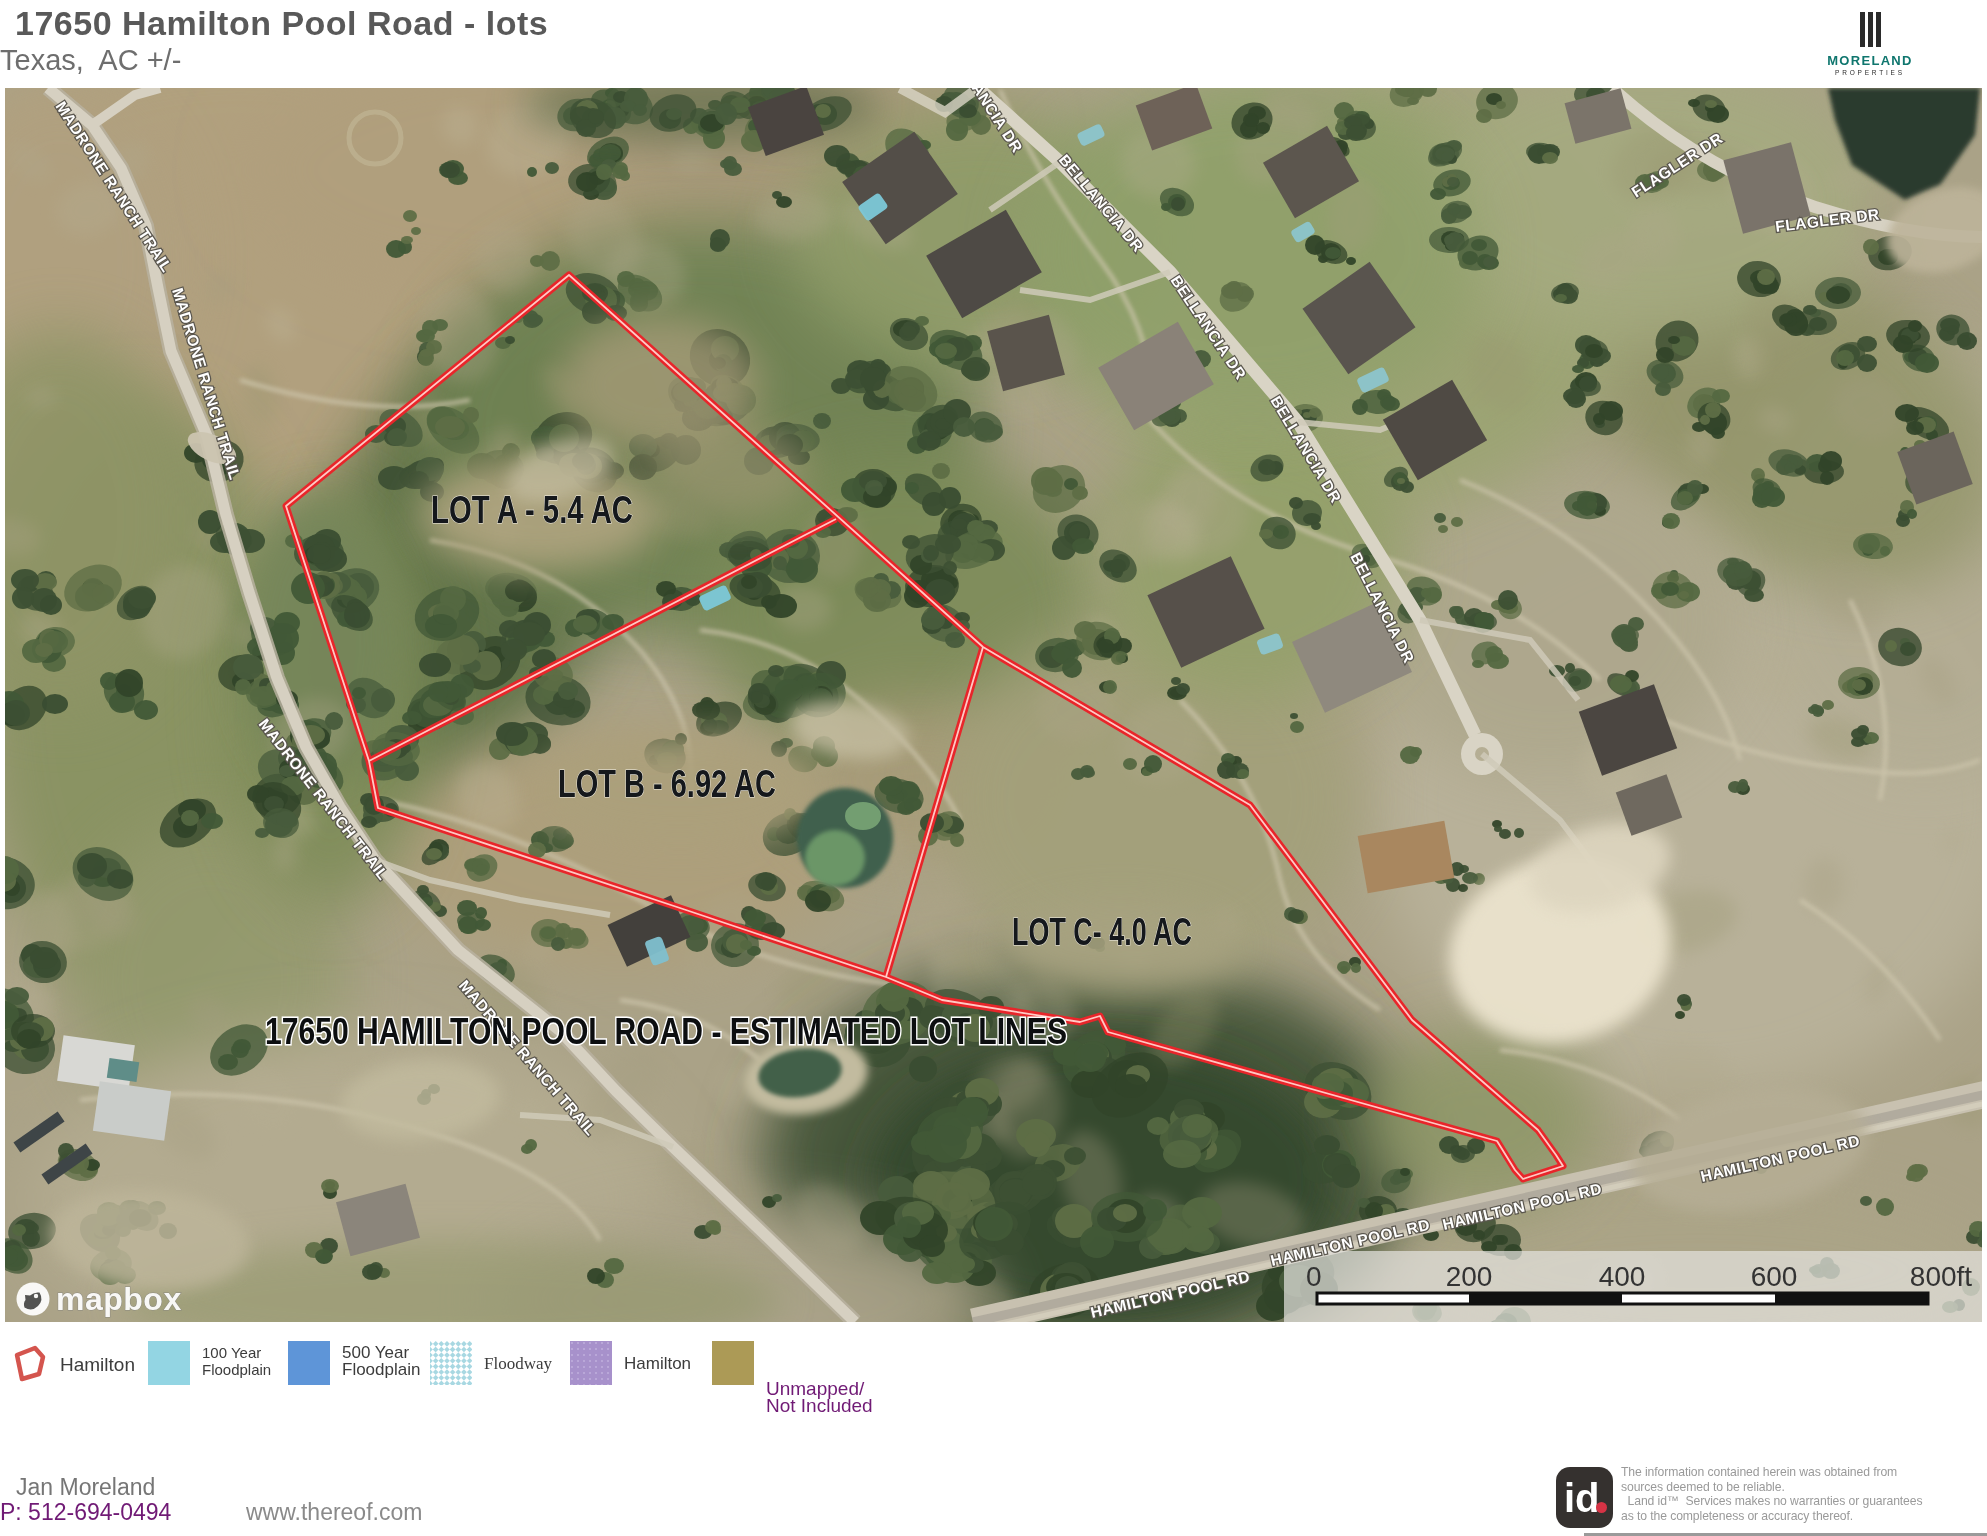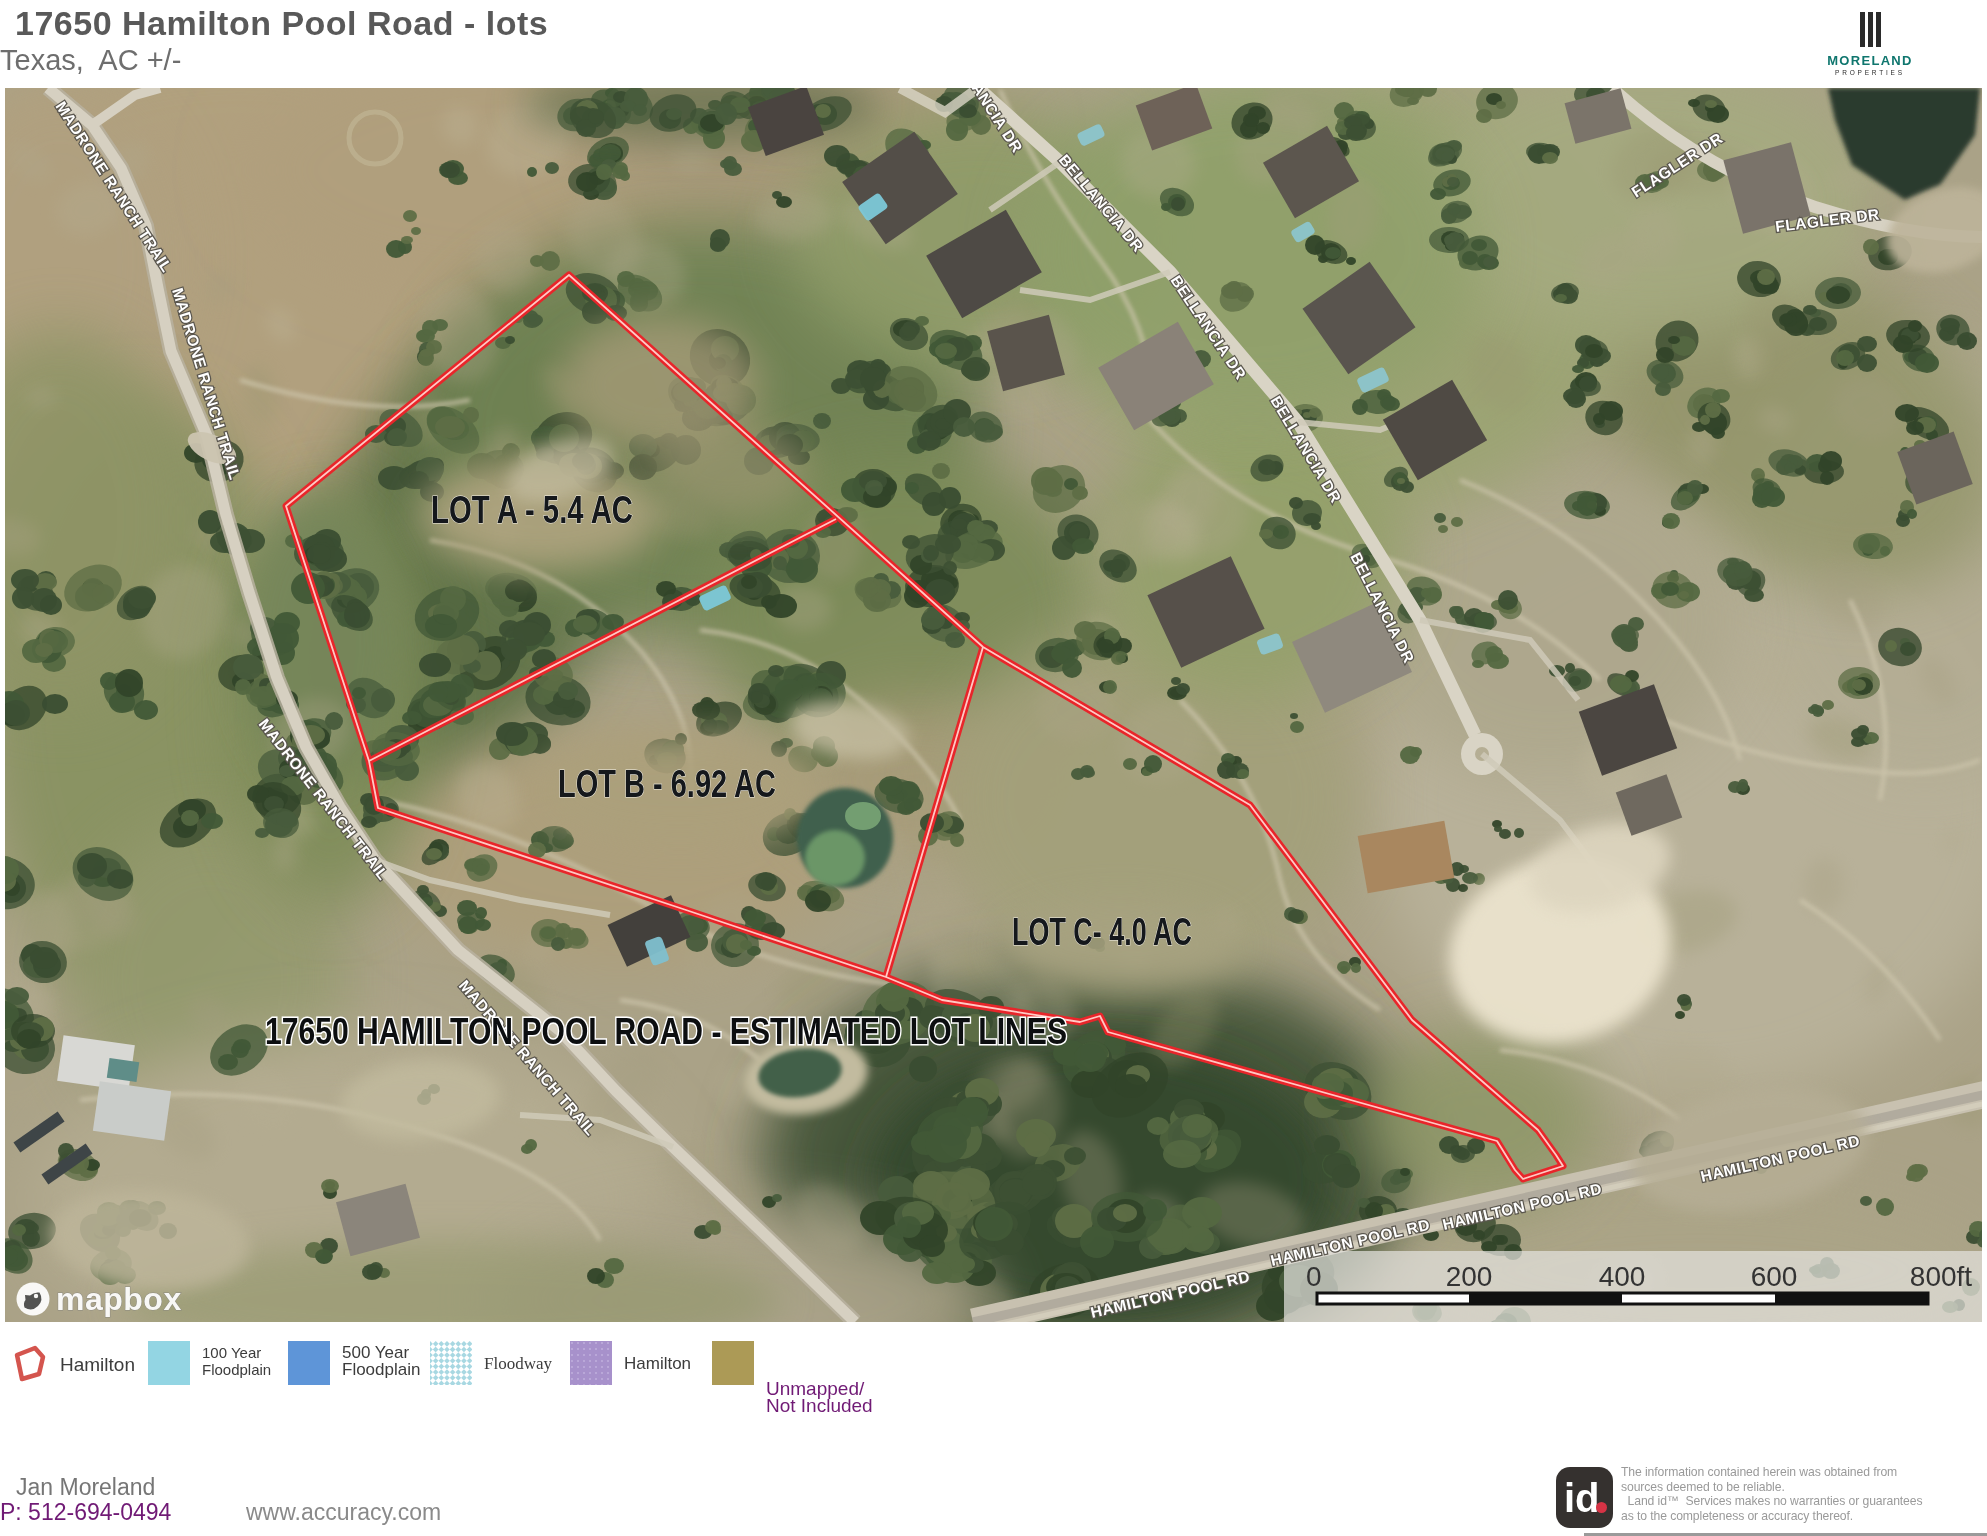--- a/index.html
+++ b/index.html
@@ -2152,21 +2152,21 @@
   </svg>
 <div class="abs" style="left:624px;top:1354px;font-size:17px;color:#3c3c3c;">Hamilton</div>
 
 <div class="abs" style="left:712px;top:1341px;width:42px;height:44px;background:#ac9a56;"></div>
 <div class="abs" style="left:766px;top:1344px;font-size:19px;color:#701a75;line-height:17px;margin-top:36px;">Unmapped/<br>Not Included</div>
 
 <div class="abs" style="left:16px;top:1474px;font-size:23px;font-weight:normal;color:#767676;">Jan Moreland</div>
 
 <div class="abs" style="left:0;top:1499px;font-size:23px;color:#701a75;">P: 512-694-0494</div>
 
-<div class="abs" style="left:246px;top:1499px;font-size:23px;color:#8a8a8a;">www.accuracy.com</div>
+<div class="abs" style="left:246px;top:1499px;font-size:23px;color:#8a8a8a;">www.thereof.com</div>
 
 <svg class="abs" style="left:1556px;top:1467px" width="57" height="61" viewBox="0 0 57 61">
     <rect width="57" height="61" rx="14" fill="#35312f"></rect>
     <text x="8" y="45" font-family="Liberation Sans,sans-serif" font-size="40" font-weight="bold" fill="#ffffff">id</text>
     <circle cx="45.5" cy="40.5" r="5.5" fill="#d63345"></circle>
   </svg>
 
 <div class="abs" style="left:1621px;top:1465px;font-size:12.2px;color:#9a9a9a;line-height:14.6px;letter-spacing:-0.1px;">The information contained herein was obtained from<br>sources deemed to be reliable.<br>&nbsp;&nbsp;Land id™&nbsp; Services makes no warranties or guarantees<br>as to the completeness or accuracy thereof.</div>
 
 <div class="abs" style="left:1584px;top:1533px;width:403px;height:3px;background:#9a9a9a;"></div>

